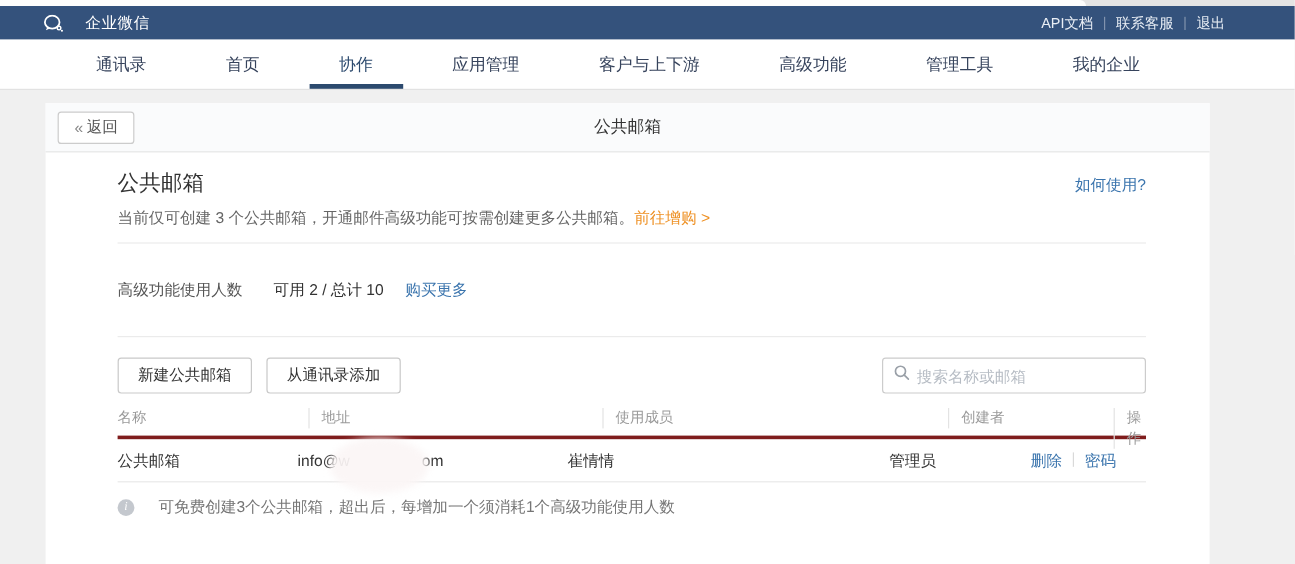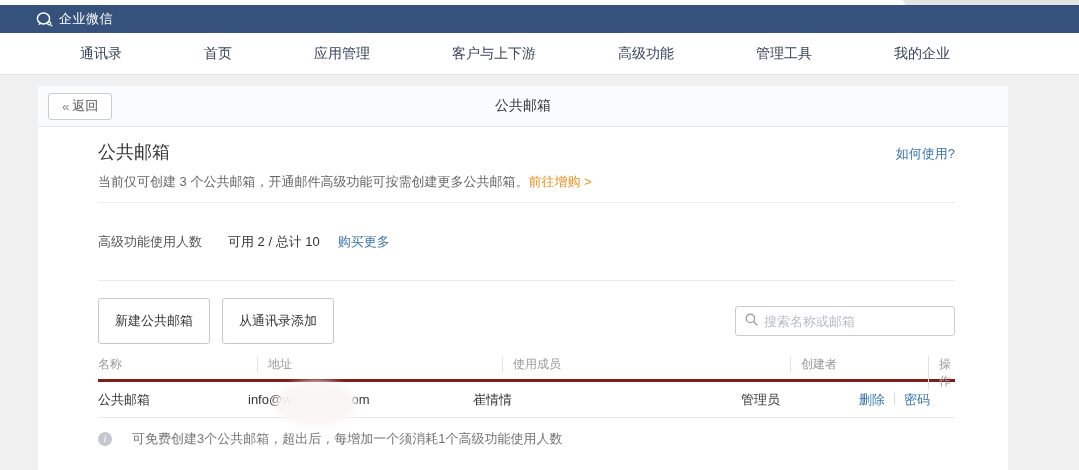--- a/index.html
+++ b/index.html
@@ -10,21 +10,21 @@
     position:relative;
   }
   a { text-decoration:none; cursor:pointer; }
 
   
   .top-strip { height:5px; background:#e4e4e4; position:relative; }
   .top-strip .white-part { position:absolute; left:0; top:0; height:5px; width:905px; background:#fdfdfd; border-top-right-radius:7px; }
 
   
   .topbar { height:28px; background:#34527c; display:flex; align-items:center; justify-content:space-between; padding:0 58px 0 36px; }
-  .brand { display:flex; align-items:center; gap:6px; color:#fff; font-size:13px; letter-spacing:.5px; }
+  .brand { display:flex; align-items:center; gap:18px; color:#fff; font-size:13px; letter-spacing:.5px; }
   .brand svg { display:block; }
   .topbar-links { display:flex; align-items:center; gap:9px; font-size:12px; }
   .topbar-links a { color:#e9eef5; }
   .tb-sep { width:1px; height:11px; background:rgba(255,255,255,.38); }
 
   
   .nav { height:42px; background:#fff; border-bottom:1px solid #e2e2e2; }
   .nav-inner { margin:0 104px 0 55px; height:100%; display:flex; justify-content:space-between; }
   .nav-tab { position:relative; display:flex; align-items:center; padding:0 25px; font-size:14px; color:#36435c; cursor:pointer; }
   .nav-tab.active { color:#2c4a6e; }
@@ -47,21 +47,21 @@
 
   .divider { height:1px; background:#ebebeb; }
   .divider.d1 { margin-top:11px; }
 
   .quota-row { height:77px; display:flex; align-items:center; font-size:13px; }
   .quota-label { color:#555; margin-right:26px; }
   .quota-value { color:#333; margin-right:18px; }
   .quota-link { color:#3a74ad; }
 
   .toolbar { margin-top:17px; display:flex; align-items:center; }
-  .btn { height:46px; padding:0 16px; border:1px solid #c9c9c9; background:#fff; border-radius:3px; font-size:13px; color:#333; margin-right:12px; cursor:pointer; font-family:inherit; }
+  .btn { height:30px; padding:0 16px; border:1px solid #c9c9c9; background:#fff; border-radius:3px; font-size:13px; color:#333; margin-right:12px; cursor:pointer; font-family:inherit; }
   .search-box { margin-left:auto; width:220px; height:30px; border:1px solid #ccc; border-radius:3px; display:flex; align-items:center; padding:4px 9px; background:#fff; }
   .search-box svg { flex:none; margin-right:6px; }
   .search-box input { border:none; outline:none; flex:1; min-width:0; font-size:13px; color:#333; font-family:inherit; background:transparent; }
   .search-box input::placeholder { color:#b6bcc4; }
 
   .table { margin-top:12px; }
   .thead { display:flex; align-items:flex-start; height:26px; border-bottom:3px solid #7f1d1d; }
   .th { font-size:12px; color:#9a9a9a; }
   .trow { display:flex; align-items:center; height:36px; border-bottom:1px solid #e9e9e9; font-size:13px; color:#333; }
   .col-name    { width:139px; }
@@ -93,26 +93,34 @@
     <span>
       <svg width="17" height="15" viewBox="0 0 17 15">
         <ellipse cx="7.5" cy="6.5" rx="6.1" ry="5.4" fill="none" stroke="#ffffff" stroke-width="1.5"></ellipse>
         <path d="M3.5 10.5 L2.2 13.2 L6.2 11.6 Z" fill="#ffffff"></path>
         <circle cx="13.2" cy="11.4" r="1.5" fill="none" stroke="#ffffff" stroke-width="1.2"></circle>
         <circle cx="15.6" cy="13.6" r="0.9" fill="#ffffff"></circle>
       </svg>
     </span>
     <span>企业微信</span>
   </div>
+  <div class="topbar-links">
+    <a>API文档</a>
+    <span class="tb-sep"></span>
+    <a>联系客服</a>
+    <span class="tb-sep"></span>
+    <a>退出</a>
+  </div>
 </div>
 
 <div class="nav">
   <div class="nav-inner">
     <div class="nav-tab">通讯录</div>
     <div class="nav-tab">首页</div>
+    <div class="nav-tab active">协作</div>
     <div class="nav-tab">应用管理</div>
     <div class="nav-tab">客户与上下游</div>
     <div class="nav-tab">高级功能</div>
     <div class="nav-tab">管理工具</div>
     <div class="nav-tab">我的企业</div>
   </div>
 </div>
 
 <div class="card">
 

